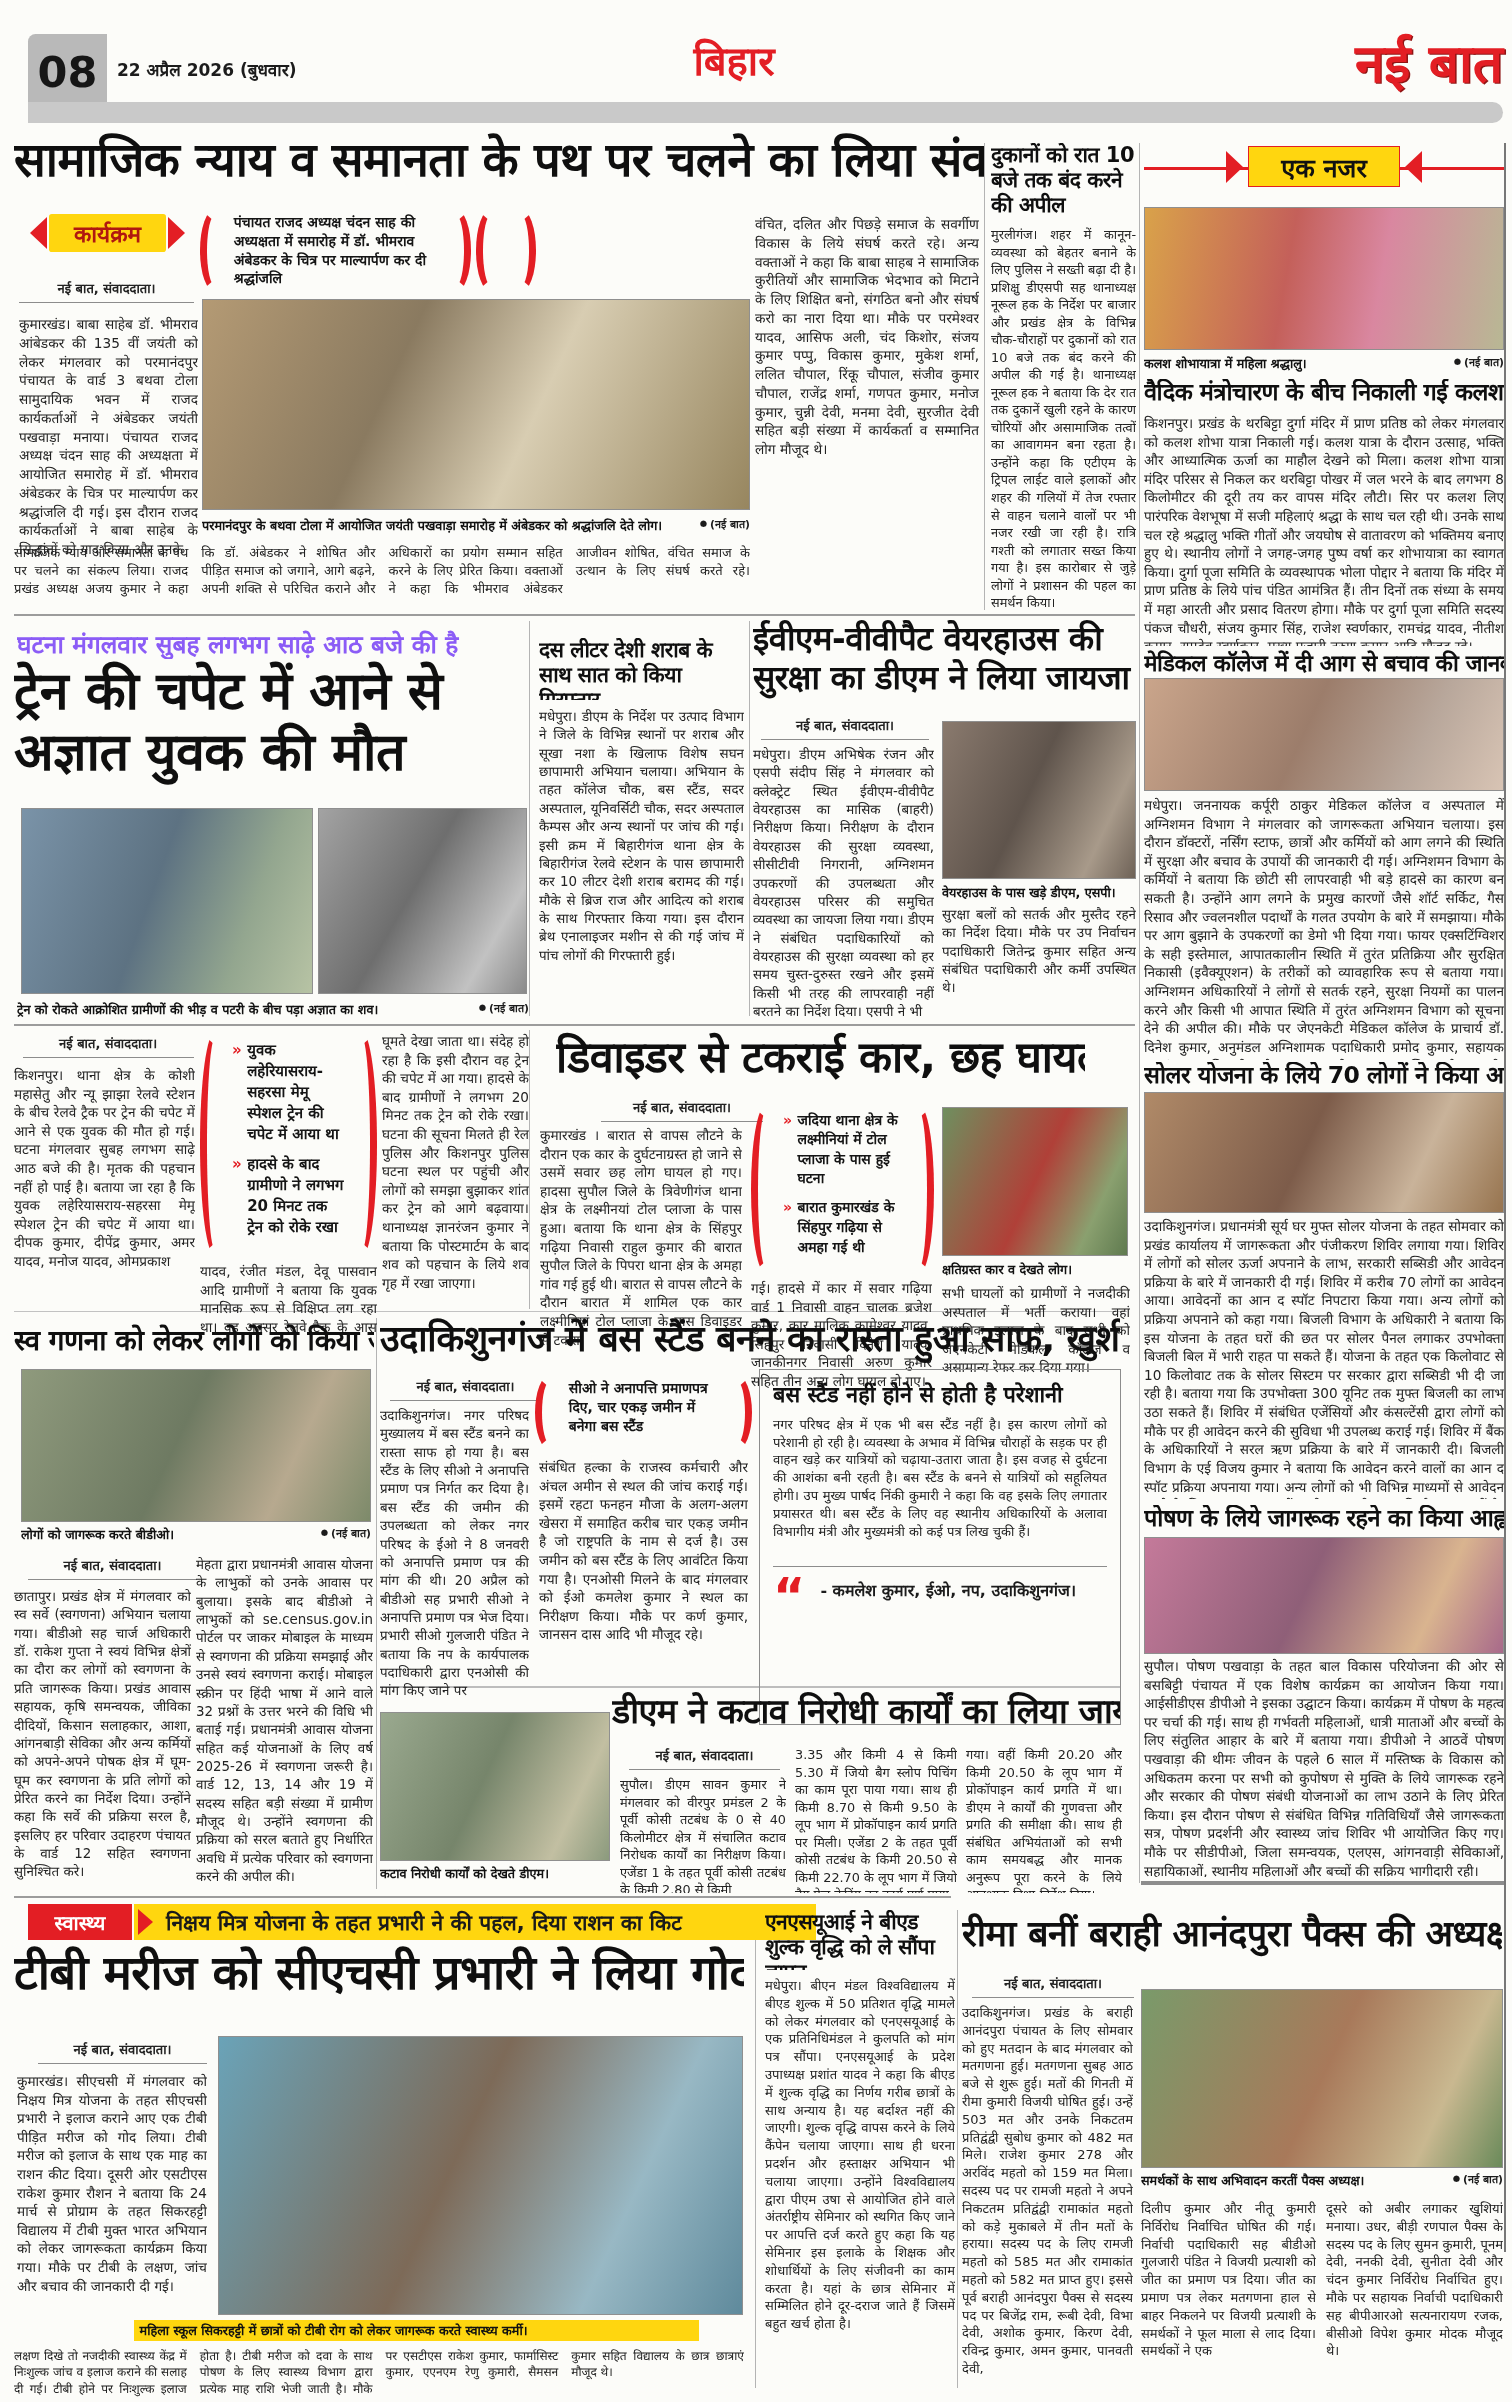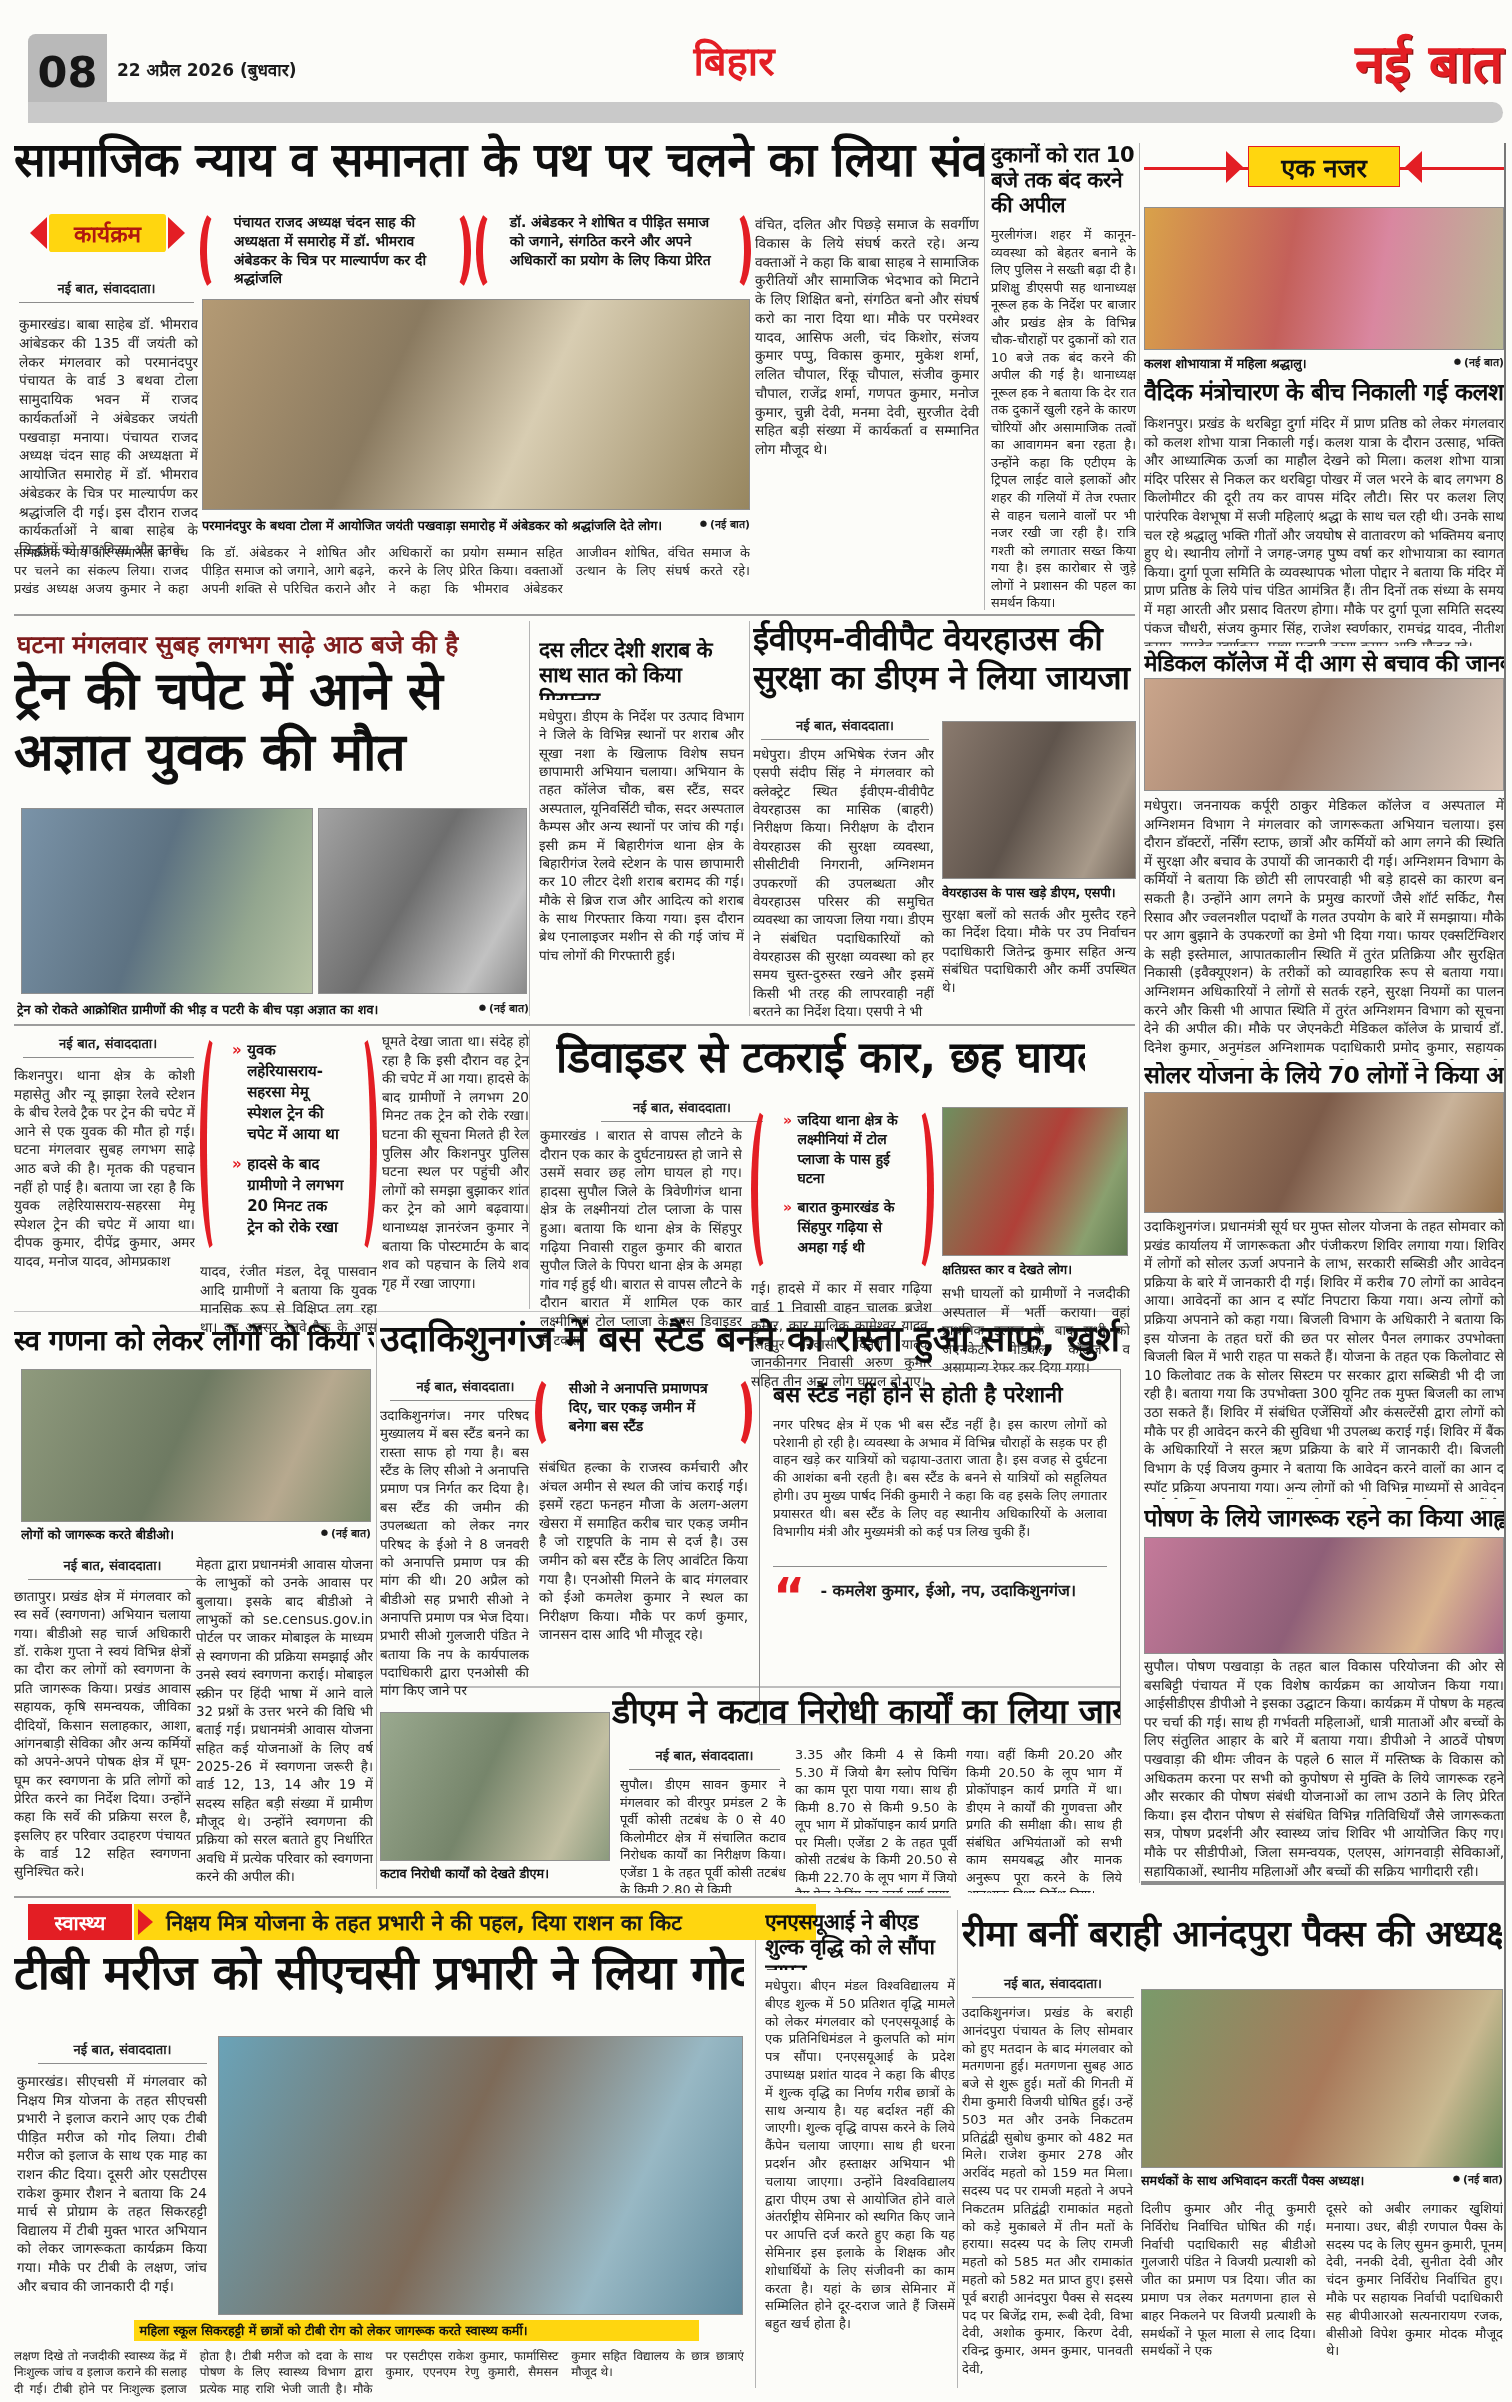--- a/index.html
+++ b/index.html
@@ -9,21 +9,21 @@
   .hl{font-weight:700;color:#0f0f0f;line-height:1.18;letter-spacing:-0.5px;overflow:hidden;}
   .one{white-space:nowrap;}
   .bd{font-size:13.5px;line-height:1.37;text-align:justify;color:#222;overflow:hidden;}
   .sm{font-size:12.8px;}
   .cap{font-size:12.7px;font-weight:700;color:#111;overflow:hidden;}
   .caprow{display:flex;justify-content:space-between;align-items:flex-start;}
   .credit{font-size:10.8px;font-weight:700;white-space:nowrap;}
   .dot{font-size:8.5px;vertical-align:1.9px;margin-right:2.8px;}
   .byl{font-size:13px;font-weight:700;text-align:center;color:#222;
        border-bottom:1.3px solid #8c8c8c;padding-bottom:4.7px;overflow:hidden;white-space:nowrap;}
-  .kickgray{color:#7f1d1d;font-weight:700;overflow:hidden;white-space:nowrap;}
+  .kickgray{color:#8b5cf6;font-weight:700;overflow:hidden;white-space:nowrap;}
   .photo{border:0.9px solid #8f8f8f;}
   .ph-crowd{background:linear-gradient(115deg,#b49a74 0%,#8a7a60 35%,#d8cdb2 60%,#97865f 100%);}
   .ph-kalash{background:linear-gradient(100deg,#d9a24a 0%,#c4605a 40%,#d987a0 65%,#b8b894 100%);}
   .ph-train{background:linear-gradient(110deg,#7a93a8 0%,#5d7282 45%,#93a68f 75%,#b7c3a4 100%);}
   .ph-gravel{background:linear-gradient(120deg,#a3a3a3 0%,#6e6e6e 45%,#c2c2c2 80%,#8a8a8a 100%);}
   .ph-hall{background:linear-gradient(115deg,#caa58b 0%,#9c7d6b 45%,#b8a79b 75%,#d8c4b4 100%);}
   .ph-solar{background:linear-gradient(115deg,#b08a68 0%,#7d5c4a 45%,#c9b39a 75%,#97744f 100%);}
   .ph-car{background:linear-gradient(115deg,#6f8f5f 0%,#b04038 50%,#8aa06f 80%,#5f7a4f 100%);}
   .ph-bdo{background:linear-gradient(115deg,#8f9a7d 0%,#6e7a62 45%,#b7a98f 75%,#7d8a6a 100%);}
   .ph-katav{background:linear-gradient(115deg,#9aa98f 0%,#76856b 45%,#c2bfa2 80%,#8b9a7d 100%);}
@@ -100,21 +100,20 @@
 <div class="abs byl" style="left:19px;top:279px;width:175px">नई बात, संवाददाता।</div>
 <div class="abs bd" style="left:19px;top:315px;width:179px;height:294px;font-size:13.7px">कुमारखंड। बाबा साहेब डॉ. भीमराव आंबेडकर की 135 वीं जयंती को लेकर मंगलवार को परमानंदपुर पंचायत के वार्ड 3 बथवा टोला सामुदायिक भवन में राजद कार्यकर्ताओं ने अंबेडकर जयंती पखवाड़ा मनाया। पंचायत राजद अध्यक्ष चंदन साह की अध्यक्षता में आयोजित समारोह में डॉ. भीमराव अंबेडकर के चित्र पर माल्यार्पण कर श्रद्धांजलि दी गई। इस दौरान राजद कार्यकर्ताओं ने बाबा साहेब के सिद्धांतों को याद किया और उनके</div>
 
 <div class="abs qwrap" style="left:200px;top:209px;width:271px;height:83px">
   <div class="arcL"></div>
   <div class="qtext" style="font-size:14px">पंचायत राजद अध्यक्ष चंदन साह की अध्यक्षता में समारोह में डॉ. भीमराव अंबेडकर के चित्र पर माल्यार्पण कर दी श्रद्धांजलि</div>
   <div class="arcR"></div>
 </div>
 <div class="abs qwrap" style="left:476px;top:209px;width:275px;height:83px">
   <div class="arcL"></div>
-  <div class="qtext" style="font-size:14px">डॉ. अंबेडकर ने शोषित व पीड़ित समाज को जगाने, संगठित करने और अपने अधिकारों का प्रयोग के लिए किया प्रेरित</div>
   <div class="arcR"></div>
 </div>
 
 <div class="abs photo ph-crowd" style="left:202px;top:299px;width:548px;height:211px"></div>
 <div class="abs caprow" style="left:202px;top:516px;width:548px;height:21px">
   <span class="cap">परमानंदपुर के बथवा टोला में आयोजित जयंती पखवाड़ा समारोह में अंबेडकर को श्रद्धांजलि देते लोग।</span>
   <span class="credit"><span class="dot">●</span><span>(नई बात)</span></span>
 </div>
 <div class="abs bd colgap4" style="left:14px;top:544px;width:736px;height:66px;font-size:13px">सामाजिक न्याय और समानता के पथ पर चलने का संकल्प लिया। राजद प्रखंड अध्यक्ष अजय कुमार ने कहा कि डॉ. अंबेडकर ने शोषित और पीड़ित समाज को जगाने, आगे बढ़ने, अपनी शक्ति से परिचित कराने और अधिकारों का प्रयोग सम्मान सहित करने के लिए प्रेरित किया। वक्ताओं ने कहा कि भीमराव अंबेडकर आजीवन शोषित, वंचित समाज के उत्थान के लिए संघर्ष करते रहे। कार्यकर्ताओं ने उनके बताए मार्ग पर चलने का संकल्प लिया।</div>
 <div class="abs bd" style="left:755px;top:215px;width:224px;height:394px;font-size:13.7px">वंचित, दलित और पिछड़े समाज के सवर्गीण विकास के लिये संघर्ष करते रहे। अन्य वक्ताओं ने कहा कि बाबा साहब ने सामाजिक कुरीतियों और सामाजिक भेदभाव को मिटाने के लिए शिक्षित बनो, संगठित बनो और संघर्ष करो का नारा दिया था। मौके पर परमेश्वर यादव, आसिफ अली, चंद किशोर, संजय कुमार पप्पु, विकास कुमार, मुकेश शर्मा, ललित चौपाल, रिंकू चौपाल, संजीव कुमार चौपाल, राजेंद्र शर्मा, गणपत कुमार, मनोज कुमार, चुन्नी देवी, मनमा देवी, सुरजीत देवी सहित बड़ी संख्या में कार्यकर्ता व सम्मानित लोग मौजूद थे।</div>

